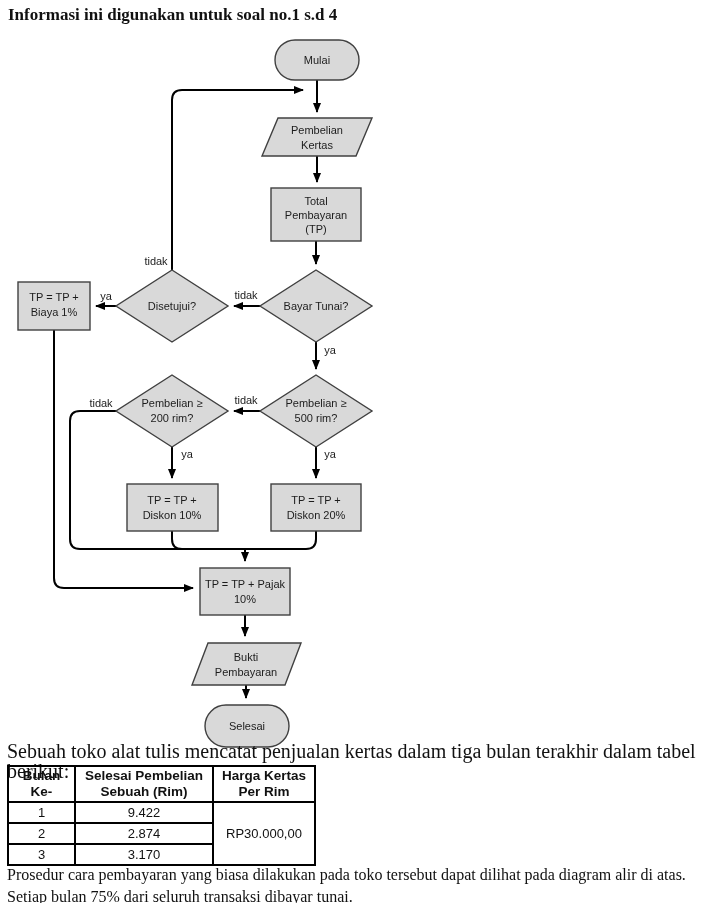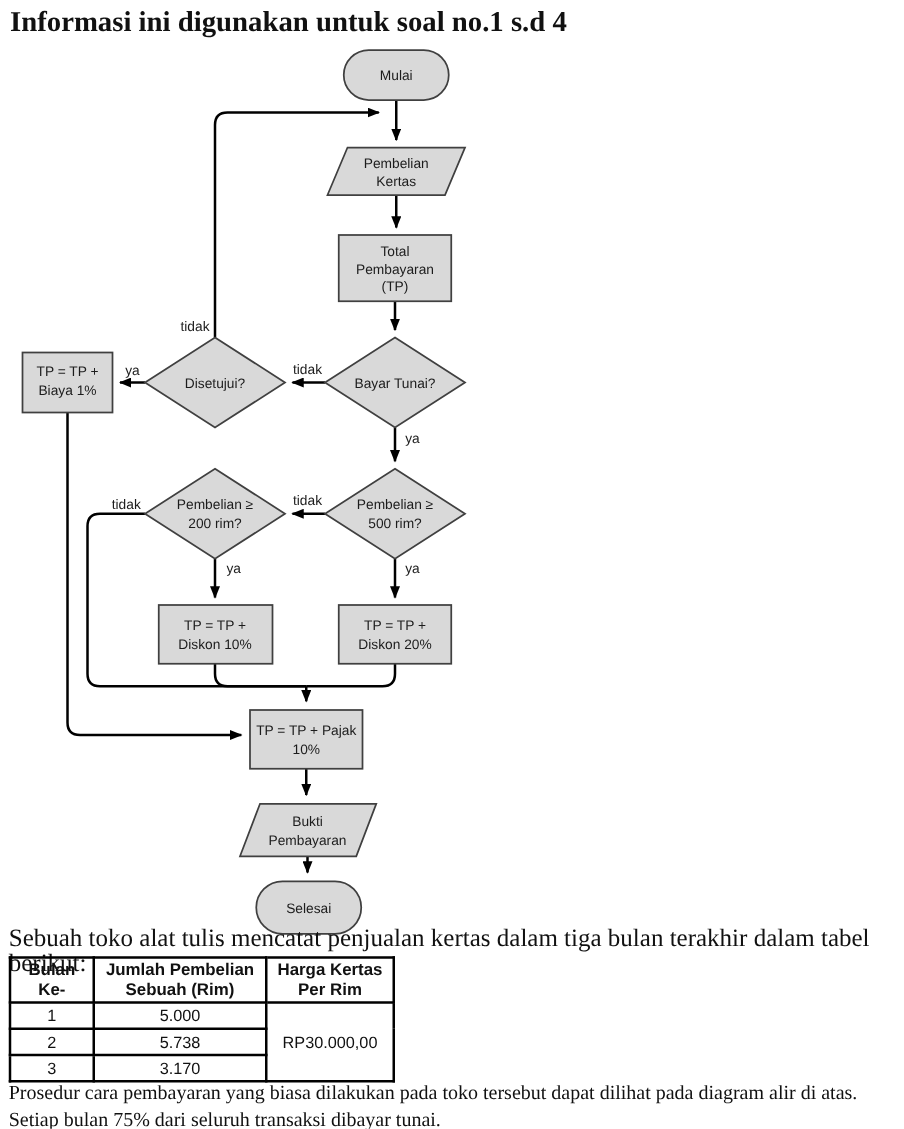--- a/index.html
+++ b/index.html
@@ -2,21 +2,21 @@
 <html><head>
 <meta charset="utf-8">
 <style>
   html,body{margin:0;padding:0;}
   body{
     width:723px;height:903px;position:relative;background:#ffffff;
     font-family:"Liberation Serif", serif;color:#1a1a1a;overflow:hidden;
   }
   .title{
     position:absolute;left:8px;top:5px;width:700px;
-    font-family:"Liberation Serif", serif;font-weight:bold;font-size:23px;color:#111;
+    font-family:"Liberation Serif", serif;font-weight:bold;font-size:17px;color:#111;
   }
   .flowchart-wrap{position:absolute;left:0;top:38px;width:392px;height:712px;}
   svg .node{fill:#d9d9d9;stroke:#404040;stroke-width:1.4;}
   svg .flow{fill:none;stroke:#000000;stroke-width:2;}
   svg .node-label{
     font-family:"Liberation Sans", sans-serif;font-size:11px;fill:#1c1c1c;
     text-anchor:middle;
   }
   svg .edge-label{
     font-family:"Liberation Sans", sans-serif;font-size:11px;fill:#1c1c1c;
@@ -166,38 +166,38 @@
 <div class="intro">Sebuah toko alat tulis mencatat penjualan kertas dalam tiga bulan terakhir dalam tabel berikut:</div>
 
 <table class="sales-table">
   <thead>
     <tr>
       <th class="col-bulan">
         <span>Bulan</span><br>
         <span>Ke-</span>
       </th>
       <th class="col-jumlah">
-        <span>Jumlah Pembelian</span><br>
+        <span>Selesai Pembelian</span><br>
         <span>Sebuah (Rim)</span>
       </th>
       <th class="col-harga">
         <span>Harga Kertas</span><br>
         <span>Per Rim</span>
       </th>
     </tr>
   </thead>
   <tbody>
     <tr>
       <td>1</td>
-      <td>5.000</td>
+      <td>9.422</td>
       <td rowspan="3">RP30.000,00</td>
     </tr>
     <tr>
       <td>2</td>
-      <td>5.738</td>
+      <td>2.874</td>
     </tr>
     <tr>
       <td>3</td>
       <td>3.170</td>
     </tr>
   </tbody>
 </table>
 
 <div class="footer">Prosedur cara pembayaran yang biasa dilakukan pada toko tersebut dapat dilihat pada diagram alir di atas. Setiap bulan 75% dari seluruh transaksi dibayar tunai.</div>
 

